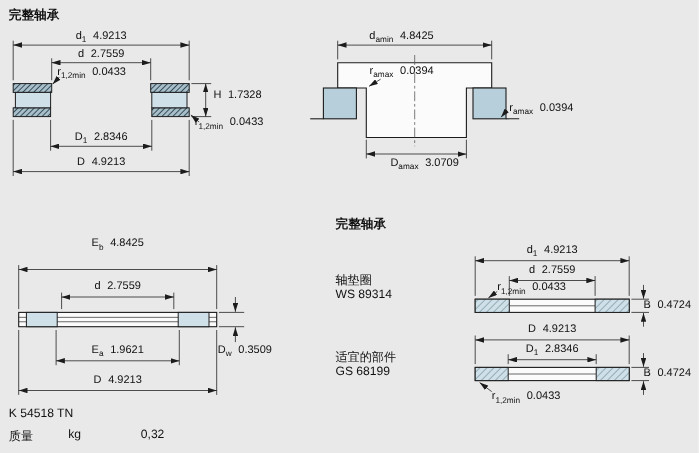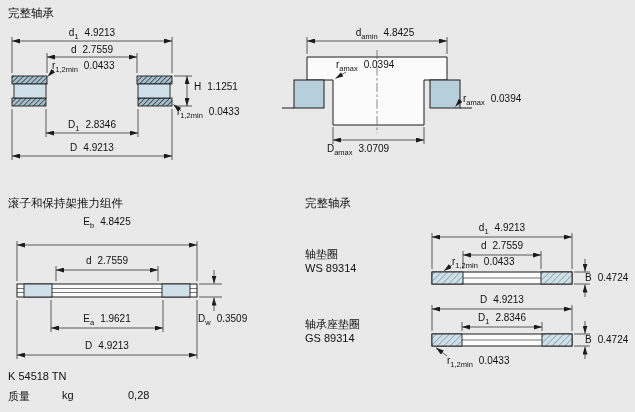--- a/index.html
+++ b/index.html
@@ -3,21 +3,21 @@
 <meta charset="utf-8">
 <style>
   html,body{margin:0;padding:0}
   body{font-family:"Liberation Sans","DejaVu Sans",sans-serif;background:#fff}
   #page{position:relative;width:635px;height:412px;background:#e9e9e9;overflow:hidden;color:#101010}
   #linework{position:absolute;left:0;top:0}
   .lbl{position:absolute;white-space:nowrap;font-size:10px;line-height:10px;color:#101010}
   .lbl sub{font-size:7.5px;line-height:6px}
   .lbl .v{margin-left:6px}
   .c{transform:translateX(-50%)}
-  .title{position:absolute;white-space:nowrap;font-size:11.5px;font-weight:400;color:#101010}
+  .title{position:absolute;white-space:nowrap;font-size:11.5px;font-weight:700;color:#101010}
   .txt{position:absolute;white-space:nowrap;font-size:11px;color:#101010}
   
   .ext{stroke:#1c1c1c;stroke-width:0.7;fill:none}
   .dim{stroke:#1c1c1c;stroke-width:0.7;fill:none}
   .obj{stroke:#1c1c1c;stroke-width:1;fill:none}
   .thin{stroke:#1c1c1c;stroke-width:0.6;fill:none}
   .white{fill:#fbfbfb;stroke:#1c1c1c;stroke-width:1}
   .roller{fill:#cfe0e8;stroke:#1c1c1c;stroke-width:0.9}
   .steelD{fill:url(#hatchD);stroke:#1c1c1c;stroke-width:0.9}
   .steelM{fill:#b7cfda;stroke:#1c1c1c;stroke-width:1}
@@ -145,45 +145,44 @@
       <line class="dim" x1="462" y1="327" x2="542" y2="327" marker-start="url(#aS)" marker-end="url(#aE)"></line>
       <line class="ext" x1="574" y1="334" x2="590" y2="334"></line>
       <line class="ext" x1="574" y1="346" x2="590" y2="346"></line>
       <line class="dim" x1="585" y1="321" x2="585" y2="333.5" marker-end="url(#aE)"></line>
       <line class="dim" x1="585" y1="346.5" x2="585" y2="359" marker-start="url(#aS)"></line>
       <line class="dim" x1="447" y1="356" x2="436" y2="347.8" marker-end="url(#aE)"></line>
     </g>
   </svg>
 
   <div class="title" style="left:8px;top:6px">完整轴承</div>
-  <div class="title" style="left:8px;top:196px">滚子和保持架推力组件</div>
   <div class="title" style="left:305px;top:196px">完整轴承</div>
 
   <div class="txt" style="left:305px;top:247px">轴垫圈</div>
   <div class="txt" style="left:305px;top:262px">WS 89314</div>
-  <div class="txt" style="left:305px;top:317px">轴承座垫圈</div>
-  <div class="txt" style="left:305px;top:332px">GS 89314</div>
+  <div class="txt" style="left:305px;top:317px">适宜的部件</div>
+  <div class="txt" style="left:305px;top:332px">GS 68199</div>
 
   <div class="txt" style="left:8px;top:370px">K 54518 TN</div>
   <div class="txt" style="left:8px;top:389px">质量</div>
   <div class="txt" style="left:62px;top:389px">kg</div>
-  <div class="txt" style="left:128px;top:389px">0,28</div>
+  <div class="txt" style="left:128px;top:389px">0,32</div>
 
   <div class="lbl c" style="left:92px;top:28px"><span>d</span><sub>1</sub><span class="v">4.9213</span></div>
   <div class="lbl c" style="left:92px;top:45px"><span>d</span><sub></sub><span class="v">2.7559</span></div>
   <div class="lbl" style="left:52px;top:61px"><span>r</span><sub>1,2min</sub><span class="v">0.0433</span></div>
-  <div class="lbl" style="left:194px;top:82px"><span>H</span><sub></sub><span class="v">1.1251</span></div>
+  <div class="lbl" style="left:194px;top:82px"><span>H</span><sub></sub><span class="v">1.7328</span></div>
   <div class="lbl" style="left:177px;top:107px"><span>r</span><sub>1,2min</sub><span class="v">0.0433</span></div>
   <div class="lbl c" style="left:92px;top:120px"><span>D</span><sub>1</sub><span class="v">2.8346</span></div>
   <div class="lbl c" style="left:92px;top:143px"><span>D</span><sub></sub><span class="v">4.9213</span></div>
 
-  <div class="lbl c" style="left:385px;top:28px"><span>d</span><sub>amin</sub><span class="v">4.8425</span></div>
+  <div class="lbl c" style="left:365px;top:28px"><span>d</span><sub>amin</sub><span class="v">4.8425</span></div>
   <div class="lbl" style="left:336px;top:60px"><span>r</span><sub>amax</sub><span class="v">0.0394</span></div>
   <div class="lbl" style="left:463px;top:94px"><span>r</span><sub>amax</sub><span class="v">0.0394</span></div>
-  <div class="lbl c" style="left:358px;top:144px"><span>D</span><sub>amax</sub><span class="v">3.0709</span></div>
+  <div class="lbl c" style="left:386px;top:144px"><span>D</span><sub>amax</sub><span class="v">3.0709</span></div>
 
   <div class="lbl c" style="left:107px;top:217px"><span>E</span><sub>b</sub><span class="v">4.8425</span></div>
   <div class="lbl c" style="left:107px;top:256px"><span>d</span><sub></sub><span class="v">2.7559</span></div>
   <div class="lbl c" style="left:107px;top:314px"><span>E</span><sub>a</sub><span class="v">1.9621</span></div>
   <div class="lbl" style="left:198px;top:314px"><span>D</span><sub>w</sub><span class="v">0.3509</span></div>
   <div class="lbl c" style="left:107px;top:341px"><span>D</span><sub></sub><span class="v">4.9213</span></div>
 
   <div class="lbl c" style="left:502px;top:223px"><span>d</span><sub>1</sub><span class="v">4.9213</span></div>
   <div class="lbl c" style="left:502px;top:241px"><span>d</span><sub></sub><span class="v">2.7559</span></div>
   <div class="lbl" style="left:452px;top:257px"><span>r</span><sub>1,2min</sub><span class="v">0.0433</span></div>

